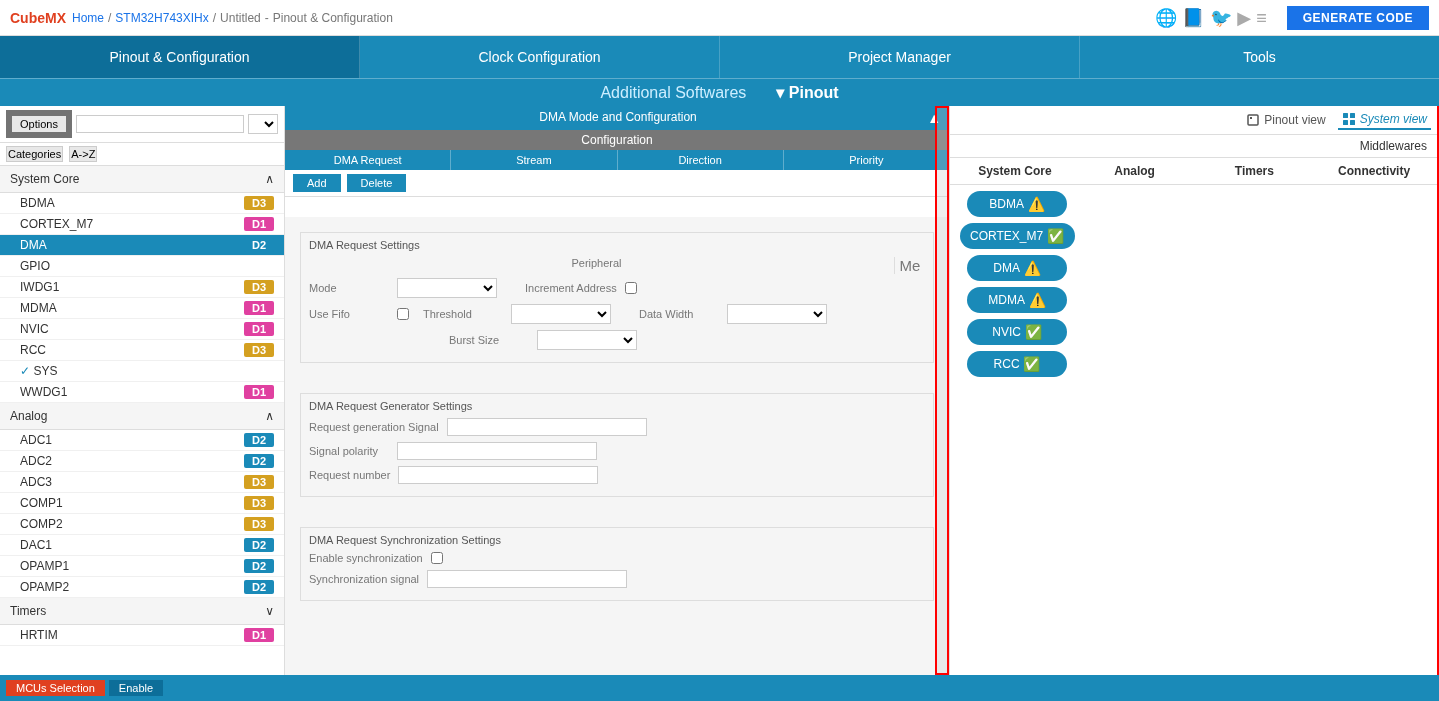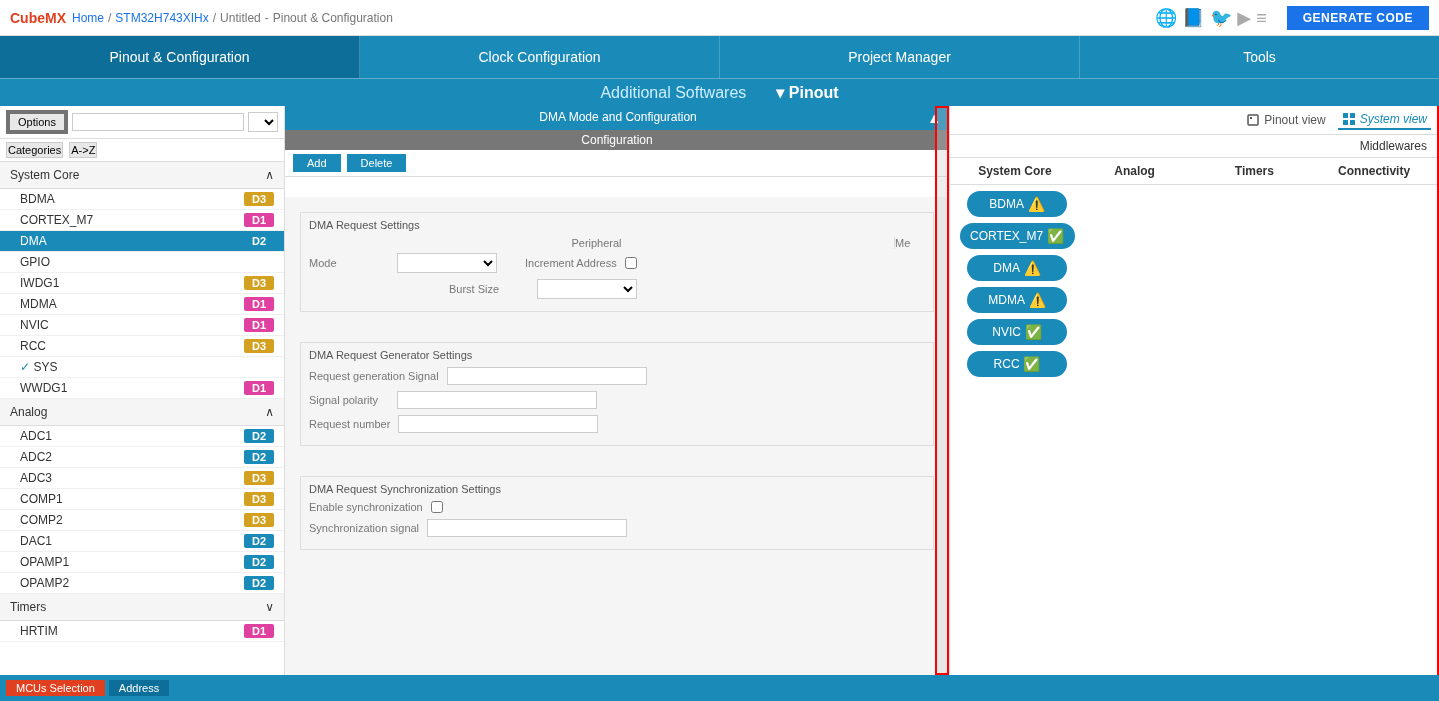--- a/index.html
+++ b/index.html
@@ -89,21 +89,21 @@
     }
     .sidebar-toolbar {
       display: flex;
       align-items: center;
       padding: 4px 6px;
       gap: 4px;
       border-bottom: 1px solid #ddd;
     }
     .options-btn {
       background: #e8e8e8;
-      border: 4px solid #737373;
+      border: 6px solid #737373;
       padding: 2px 8px;
       cursor: pointer;
       font-size: 11px;
     }
     .search-input {
       flex: 1;
       border: 1px solid #ccc;
       padding: 2px 4px;
       font-size: 11px;
     }
@@ -541,39 +541,53 @@
       <span style="width:20px;"></span>
       <span class="panel-header-title">DMA Mode and Configuration</span>
       <span class="panel-close">▲</span>
     </div>
 
     <div class="config-header">
       <span>Configuration</span>
     </div>
 
 
+    <div class="columns-header">
+      <div class="col-header">DMA Request</div>
+      <div class="col-header">Stream</div>
+      <div class="col-header">Direction</div>
+      <div class="col-header">Priority</div>
+    </div>
 
     <div class="action-row">
       <button class="action-btn">Add</button>
       <button class="action-btn">Delete</button>
     </div>
 
     <div style="height: 20px; background:#fff;"></div>
 
     <div class="settings-section">
       <div class="settings-section-title">DMA Request Settings</div>
       <div style="display:flex; margin-bottom:4px;">
         <div style="flex:1; text-align:center; font-size:11px; color:#777; border-right:1px solid #ddd; padding-right:10px;">Peripheral</div>
-        <div style="flex:0 0 30px; text-align:left; font-size:11px; color:#777;">Me</div>
+        <div style="flex:0 0 30px; text-align:center; font-size:15px; color:#777;">Me</div>
       </div>
       <div class="settings-row">
         <span class="settings-label">Mode</span>
         <select class="settings-select"></select>
         <span class="settings-label" style="margin-left:20px;">Increment Address</span>
         <input type="checkbox" class="settings-checkbox" style="">
+      </div>
+      <div class="settings-row">
+        <span class="settings-label">Use Fifo</span>
+        <input type="checkbox" class="settings-checkbox" style="">
+        <span class="settings-label" style="margin-left:6px;">Threshold</span>
+        <select class="settings-select"></select>
+        <span class="settings-label" style="margin-left:20px;">Data Width</span>
+        <select class="settings-select"></select>
       </div>
       <div class="settings-row">
         <span class="settings-label" style="margin-left:140px;">Burst Size</span>
         <select class="settings-select"></select>
       </div>
     </div>
 
     <div class="settings-section">
       <div class="settings-section-title">DMA Request Generator Settings</div>
       <div class="settings-row">
@@ -674,14 +688,14 @@
       <div class="grid-col"></div>
       <div class="grid-col"></div>
     </div>
 
   </div>
 
 </div>
 
 <div class="bottom-bar">
   <button class="bottom-btn active">MCUs Selection</button>
-  <button class="bottom-btn">Address</button>
+  <button class="bottom-btn">Enable</button>
 </div>
 
 </body></html>

